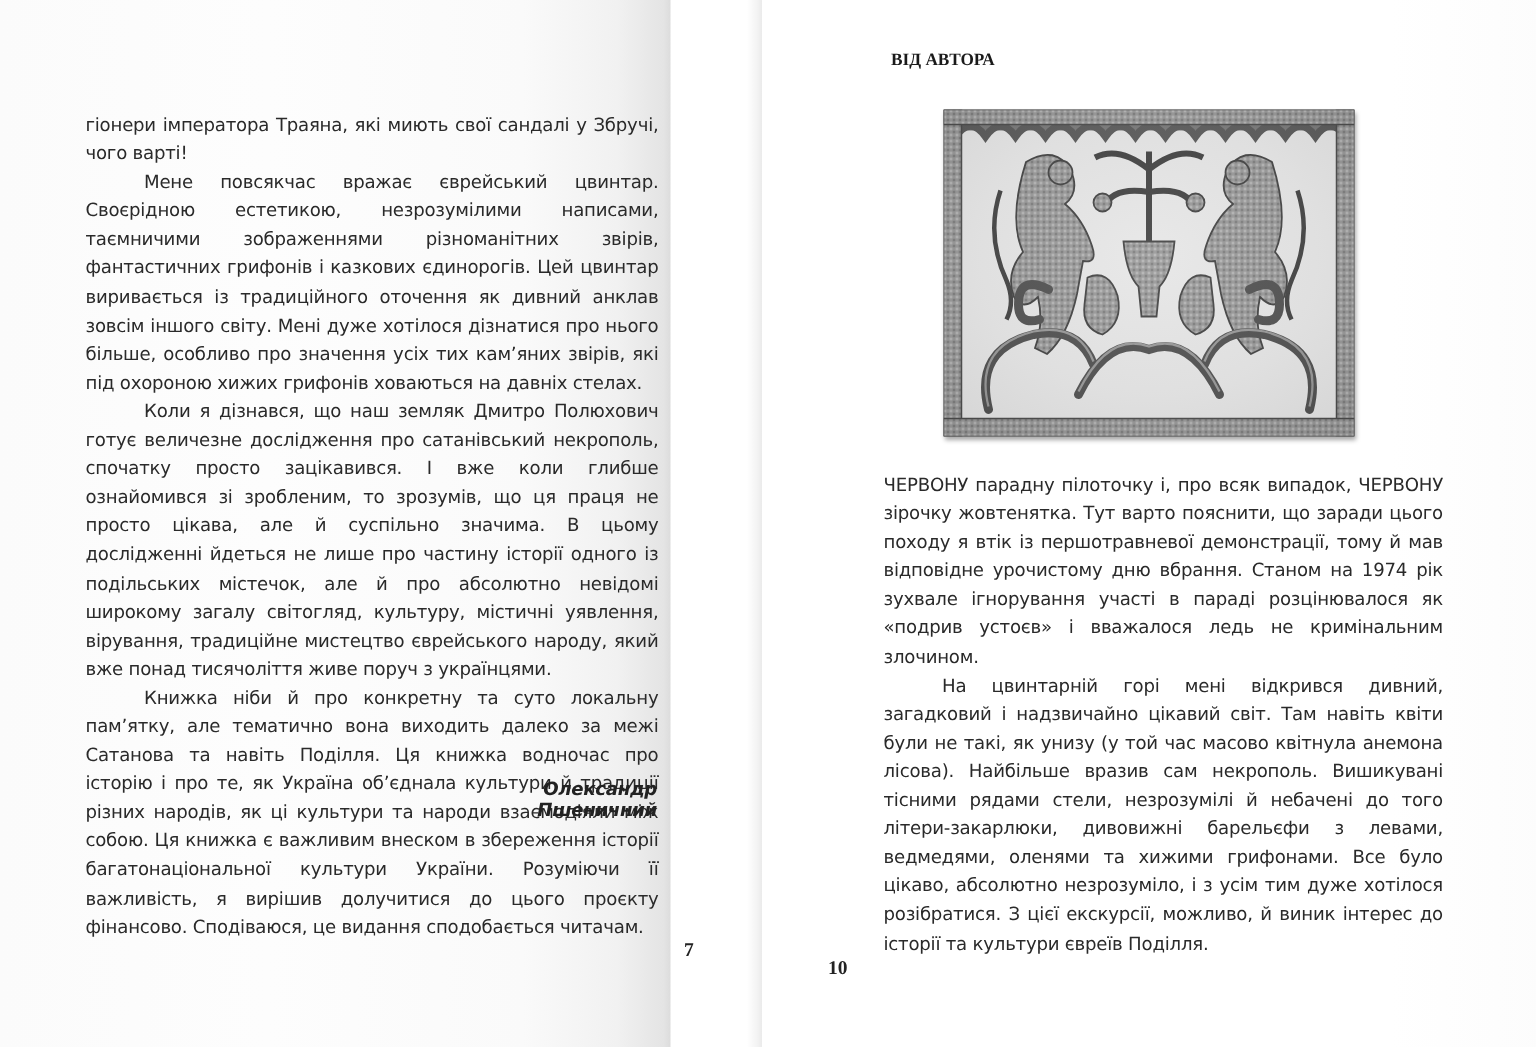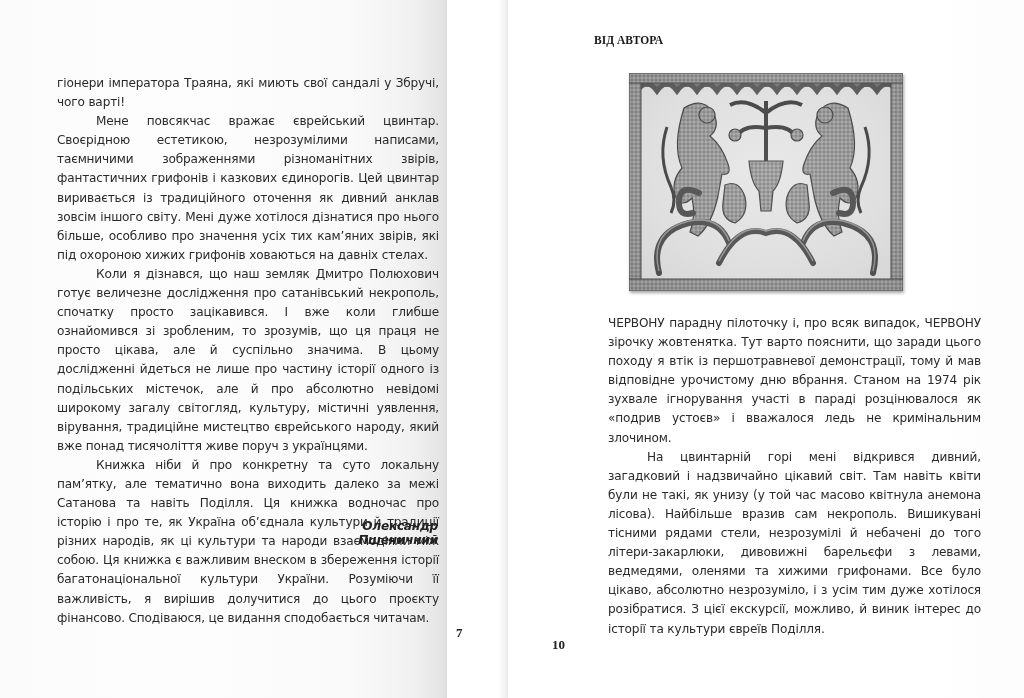--- a/index.html
+++ b/index.html
@@ -43,21 +43,21 @@
       text-align: justify;
       letter-spacing: -0.15px;
       word-spacing: 0px;
     }
     .left-text {
       left: 57px;
       top: 74px;
       width: 382px;
     }
     .right-text {
-      left: 100px;
+      left: 81px;
       top: 314px;
       width: 373px;
     }
     .text-block p {
       margin: 0;
       text-indent: 39px;
     }
     .text-block p.continued {
       text-indent: 0;
     }

